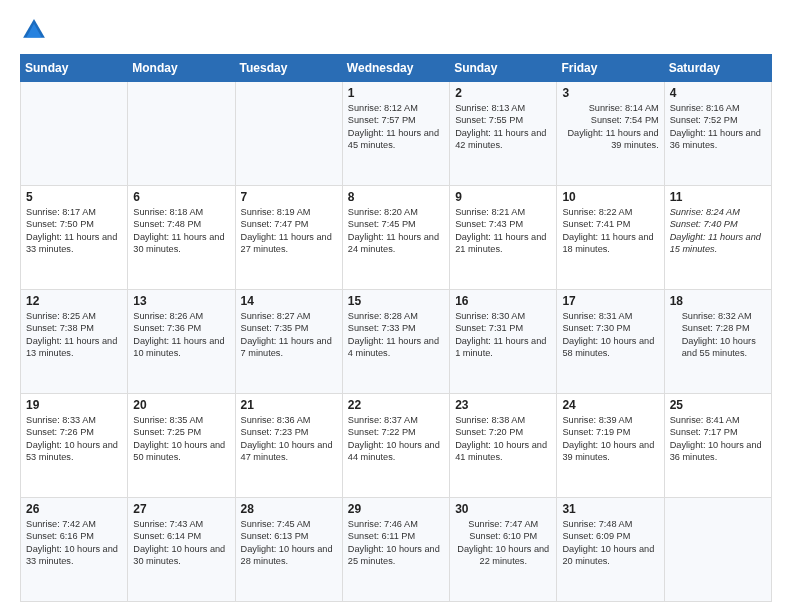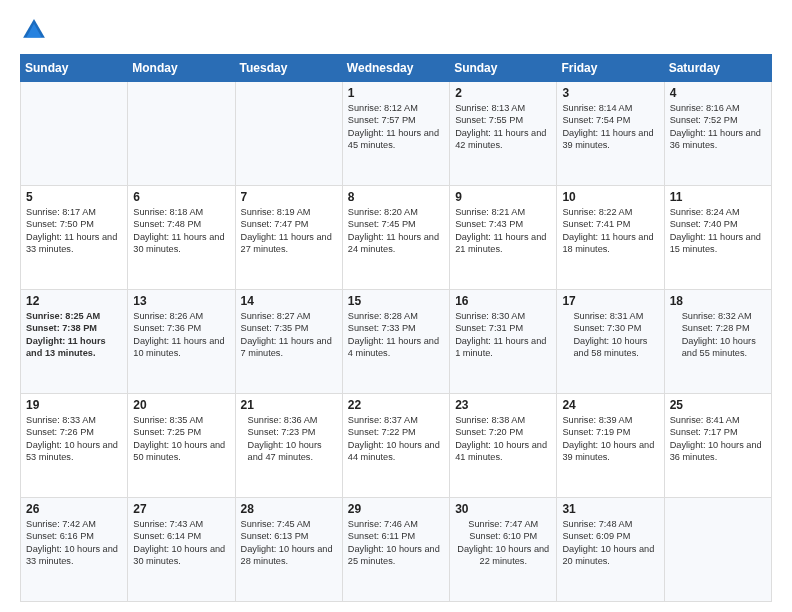--- a/index.html
+++ b/index.html
@@ -148,21 +148,21 @@
 Daylight: 11 hours and 45 minutes.</div>
           </td>
           <td>
             <span class="day-number">2</span>
             <div class="cell-text" style="white-space: pre-line;">Sunrise: 8:13 AM
 Sunset: 7:55 PM
 Daylight: 11 hours and 42 minutes.</div>
           </td>
           <td>
             <span class="day-number">3</span>
-            <div class="cell-text" style="white-space: pre-line;">Sunrise: 8:14 AM
+            <div class="cell-text" style="white-space: pre-line; text-align: right;">Sunrise: 8:14 AM
 Sunset: 7:54 PM
 Daylight: 11 hours and 39 minutes.</div>
           </td>
           <td>
             <span class="day-number">4</span>
             <div class="cell-text" style="white-space: pre-line;">Sunrise: 8:16 AM
 Sunset: 7:52 PM
 Daylight: 11 hours and 36 minutes.</div>
           </td>
         </tr>
@@ -198,29 +198,29 @@
 Daylight: 11 hours and 21 minutes.</div>
           </td>
           <td>
             <span class="day-number">10</span>
             <div class="cell-text" style="white-space: pre-line;">Sunrise: 8:22 AM
 Sunset: 7:41 PM
 Daylight: 11 hours and 18 minutes.</div>
           </td>
           <td>
             <span class="day-number">11</span>
-            <div class="cell-text" style="white-space: pre-line;">Sunrise: 8:24 AM
+            <div class="cell-text" style="white-space: pre-line; font-style: italic;">Sunrise: 8:24 AM
 Sunset: 7:40 PM
 Daylight: 11 hours and 15 minutes.</div>
           </td>
         </tr>
         <tr>
           <td>
             <span class="day-number">12</span>
-            <div class="cell-text" style="white-space: pre-line; font-weight: bold;">Sunrise: 8:25 AM
+            <div class="cell-text" style="white-space: pre-line;">Sunrise: 8:25 AM
 Sunset: 7:38 PM
 Daylight: 11 hours and 13 minutes.</div>
           </td>
           <td>
             <span class="day-number">13</span>
             <div class="cell-text" style="white-space: pre-line;">Sunrise: 8:26 AM
 Sunset: 7:36 PM
 Daylight: 11 hours and 10 minutes.</div>
           </td>
           <td>
@@ -236,21 +236,21 @@
 Daylight: 11 hours and 4 minutes.</div>
           </td>
           <td>
             <span class="day-number">16</span>
             <div class="cell-text" style="white-space: pre-line;">Sunrise: 8:30 AM
 Sunset: 7:31 PM
 Daylight: 11 hours and 1 minute.</div>
           </td>
           <td>
             <span class="day-number">17</span>
-            <div class="cell-text" style="white-space: pre-line; margin-left: 11px;">Sunrise: 8:31 AM
+            <div class="cell-text" style="white-space: pre-line;">Sunrise: 8:31 AM
 Sunset: 7:30 PM
 Daylight: 10 hours and 58 minutes.</div>
           </td>
           <td>
             <span class="day-number">18</span>
             <div class="cell-text" style="white-space: pre-line; margin-left: 12px;">Sunrise: 8:32 AM
 Sunset: 7:28 PM
 Daylight: 10 hours and 55 minutes.</div>
           </td>
         </tr>
@@ -262,21 +262,21 @@
 Daylight: 10 hours and 53 minutes.</div>
           </td>
           <td>
             <span class="day-number">20</span>
             <div class="cell-text" style="white-space: pre-line;">Sunrise: 8:35 AM
 Sunset: 7:25 PM
 Daylight: 10 hours and 50 minutes.</div>
           </td>
           <td>
             <span class="day-number">21</span>
-            <div class="cell-text" style="white-space: pre-line; margin-left: 7px;">Sunrise: 8:36 AM
+            <div class="cell-text" style="white-space: pre-line;">Sunrise: 8:36 AM
 Sunset: 7:23 PM
 Daylight: 10 hours and 47 minutes.</div>
           </td>
           <td>
             <span class="day-number">22</span>
             <div class="cell-text" style="white-space: pre-line;">Sunrise: 8:37 AM
 Sunset: 7:22 PM
 Daylight: 10 hours and 44 minutes.</div>
           </td>
           <td>

